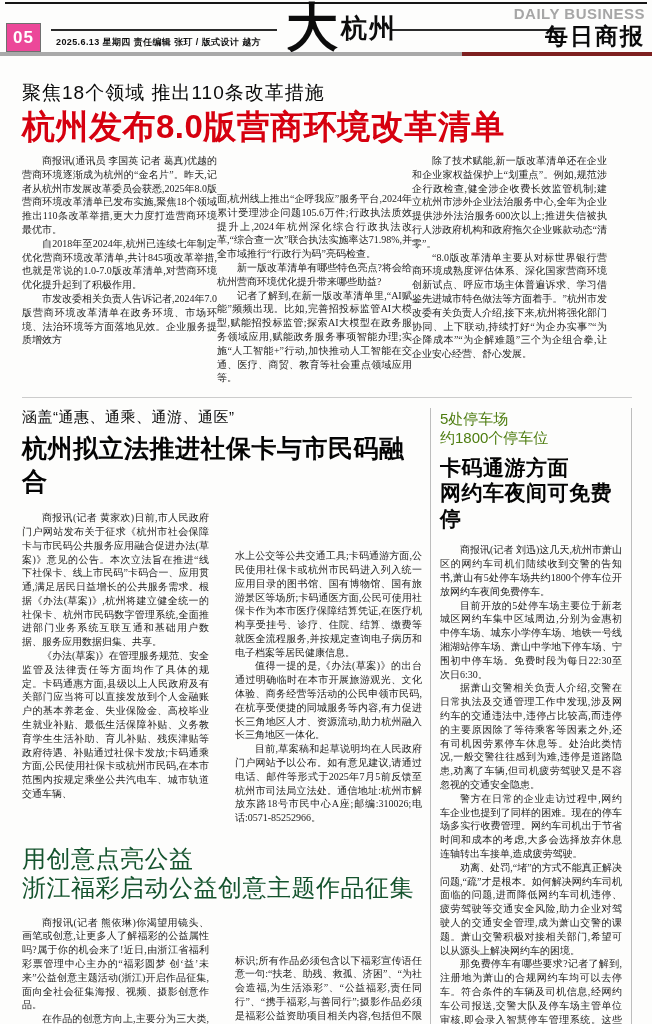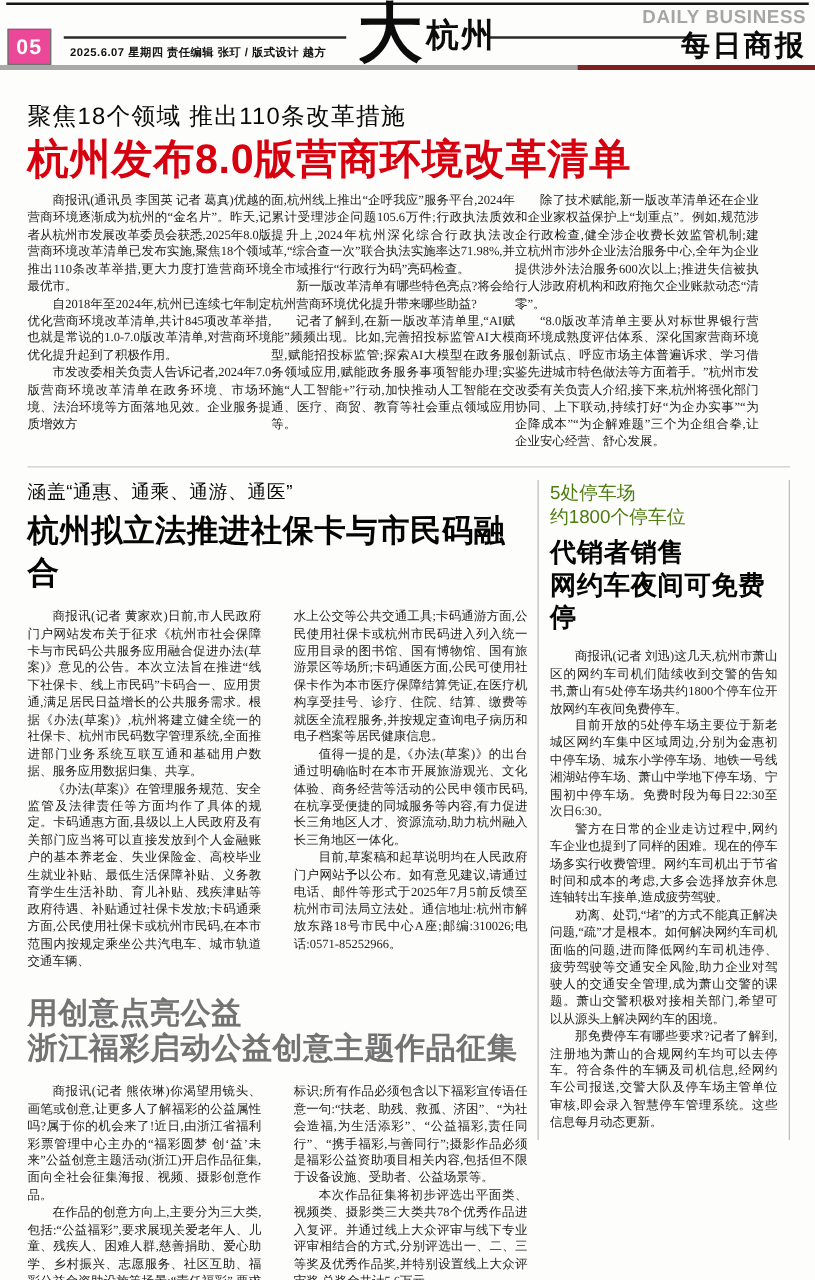--- a/index.html
+++ b/index.html
@@ -19,45 +19,45 @@
   .bottom-rule-gray{position:absolute;left:0;top:52px;width:462px;height:4px;background:#a9a9a9;}
   .bottom-rule-red{position:absolute;left:462px;top:52px;width:190px;height:4px;background:#7e2020;}
   
   .content{position:absolute;left:22px;top:74px;width:610px;}
   .lead-kicker{font-size:19px;color:#090909;margin:6px 0 3px;letter-spacing:1px;}
   .lead-headline{font-size:33px;font-weight:bold;color:#d6000f;margin:0 0 8px;letter-spacing:.5px;line-height:1.12;}
   .cols3{display:flex;gap:0;min-height:188px;}
   .cols3 .col{width:195px;}
   .col, .sb-body{font-family:"Liberation Serif","DejaVu Serif",serif;font-size:10px;line-height:13.8px;color:#1c1c1c;}
   .para{margin:0;text-indent:2em;text-align:justify;}
-  .para.cont{text-indent:0;}
+  .para.cont{text-indent:0;margin-top:38px;}
   .section-rule{border-top:1px solid #cccccc;margin:12px 0 10px;}
   .lower{display:flex;align-items:flex-start;}
   .lower-left{width:400px;flex:none;}
   .art2-kicker{font-size:15px;color:#0a0a0a;margin:0 0 5px;letter-spacing:.5px;}
   .art2-headline{font-size:25px;font-weight:bold;color:#050505;margin:0 0 13px;letter-spacing:.5px;}
   .cols2{display:flex;gap:26px;}
   .cols2 .col{width:193px;}
   .art3{margin-top:20px;}
-  .art3-headline{font-size:24px;font-weight:bold;color:#737373;line-height:1.2;margin:0 0 13px;letter-spacing:.5px;}
+  .art3-headline{font-size:24px;font-weight:normal;color:#14532d;line-height:1.2;margin:0 0 13px;letter-spacing:.5px;}
   .sidebar{flex:1;margin-left:8px;border-left:1px solid #bdbdbd;border-right:1px solid #bdbdbd;padding:2px 9px 6px;}
   .sb-kicker{font-size:15px;color:#4d7c0f;line-height:1.25;}
   .sb-headline{font-size:21px;font-weight:bold;color:#050505;line-height:1.22;margin:7px 0 12px;letter-spacing:.5px;}
 </style>
 </head>
 <body>
 
 <div class="page">
   <div class="top-rule"></div>
 
   <header>
     <div class="page-num">05</div>
     <div class="rule-left"></div>
     <div class="rule-right"></div>
-    <div class="date-line">2025.6.07 星期四  责任编辑 张玎 / 版式设计 越方</div>
+    <div class="date-line">2025.6.13 星期四  责任编辑 张玎 / 版式设计 越方</div>
     <div class="masthead-center">
       <span class="big-char">大</span>
       <span class="city">杭州</span>
     </div>
     <div class="mast-en">DAILY BUSINESS</div>
     <div class="mast-cn">每日商报</div>
     <div class="bottom-rule-gray"></div>
     <div class="bottom-rule-red"></div>
   </header>
 
@@ -123,26 +123,27 @@
         </section>
 
       </div>
 
       <aside class="sidebar">
         <div class="sb-kicker">
           <span>5处停车场</span><br>
           <span>约1800个停车位</span>
         </div>
         <div class="sb-headline">
-          <span>代销者销售</span><br>
+          <span>卡码通游方面</span><br>
           <span>网约车夜间可免费停</span>
         </div>
         <div class="sb-body">
             <p class="para">商报讯(记者 刘迅)这几天,杭州市萧山区的网约车司机们陆续收到交警的告知书,萧山有5处停车场共约1800个停车位开放网约车夜间免费停车。</p>
             <p class="para">目前开放的5处停车场主要位于新老城区网约车集中区域周边,分别为金惠初中停车场、城东小学停车场、地铁一号线湘湖站停车场、萧山中学地下停车场、宁围初中停车场。免费时段为每日22:30至次日6:30。</p>
+            <p class="para">据萧山交警相关负责人介绍,交警在日常执法及交通管理工作中发现,涉及网约车的交通违法中,违停占比较高,而违停的主要原因除了等待乘客等因素之外,还有司机因劳累停车休息等。处治此类情况,一般交警往往感到为难,违停是道路隐患,劝离了车辆,但司机疲劳驾驶又是不容忽视的交通安全隐患。</p>
             <p class="para">警方在日常的企业走访过程中,网约车企业也提到了同样的困难。现在的停车场多实行收费管理。网约车司机出于节省时间和成本的考虑,大多会选择放弃休息连轴转出车接单,造成疲劳驾驶。</p>
             <p class="para">劝离、处罚,“堵”的方式不能真正解决问题,“疏”才是根本。如何解决网约车司机面临的问题,进而降低网约车司机违停、疲劳驾驶等交通安全风险,助力企业对驾驶人的交通安全管理,成为萧山交警的课题。萧山交警积极对接相关部门,希望可以从源头上解决网约车的困境。</p>
             <p class="para">那免费停车有哪些要求?记者了解到,注册地为萧山的合规网约车均可以去停车。符合条件的车辆及司机信息,经网约车公司报送,交警大队及停车场主管单位审核,即会录入智慧停车管理系统。这些信息每月动态更新。</p>
           </div>
       </aside>
     </div>
 
   </main>
 </div>
 

